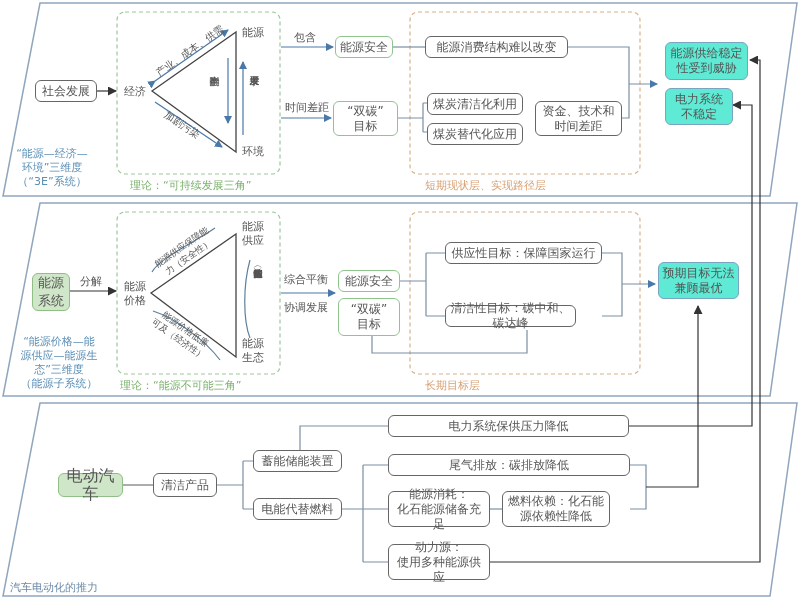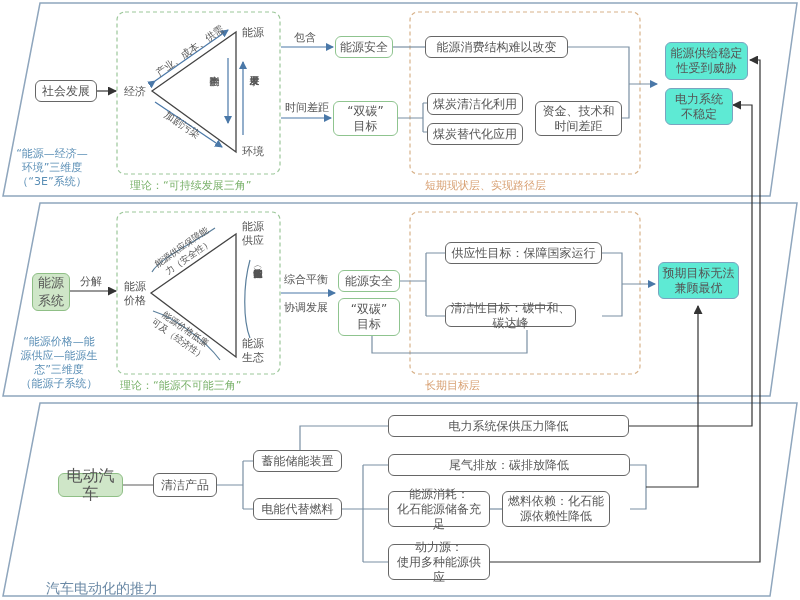--- a/index.html
+++ b/index.html
@@ -9,21 +9,21 @@
   .lbl { position: absolute; white-space: nowrap; font-size: 11px; line-height: 14px; color: #555; }
   .box { position: absolute; box-sizing: border-box; display: flex; align-items: center; justify-content: center;
          text-align: center; font-size: 12px; line-height: 15px; color: #555; background: #fff;
          border: 1.5px solid #666; border-radius: 6px; white-space: pre-line; padding: 0 3px; }
   .box.green { border-color: #8fc48f; }
   .box.greenfill { background: #cfe6c8; border-color: #8fbf86; font-size: 13px; line-height: 18px; }
   .box.blue { background: #5eead4; border-color: #7aa4c0; }
   .caption-blue { color: #5b8fb6; font-size: 11px; line-height: 14px; text-align: center; white-space: pre-line; position: absolute; }
   .caption-green { color: #7bb26c; font-size: 11px; position: absolute; white-space: nowrap; }
   .caption-orange { color: #d8a072; font-size: 11px; position: absolute; white-space: nowrap; }
-  .caption-gray { color: #6c8aa6; font-size: 14px; position: absolute; white-space: nowrap; margin-left: 36px; }
+  .caption-gray { color: #6c8aa6; font-size: 11px; position: absolute; white-space: nowrap; }
   .vtext { position: absolute; writing-mode: vertical-rl; font-size: 10px; line-height: 12px; color: #555; }
   .rot { position: absolute; font-size: 10px; line-height: 12px; color: #555; white-space: pre-line; text-align: center; transform-origin: center center; }
 </style>
 </head>
 <body>
 
 <svg class="canvas" viewBox="0 0 800 600" xmlns="http://www.w3.org/2000/svg">
   <defs>
     <marker id="ab" markerWidth="8" markerHeight="8" refX="7" refY="4" orient="auto" markerUnits="userSpaceOnUse">
       <path d="M0,0 L8,4 L0,8 z" fill="#4a78a8"></path>

